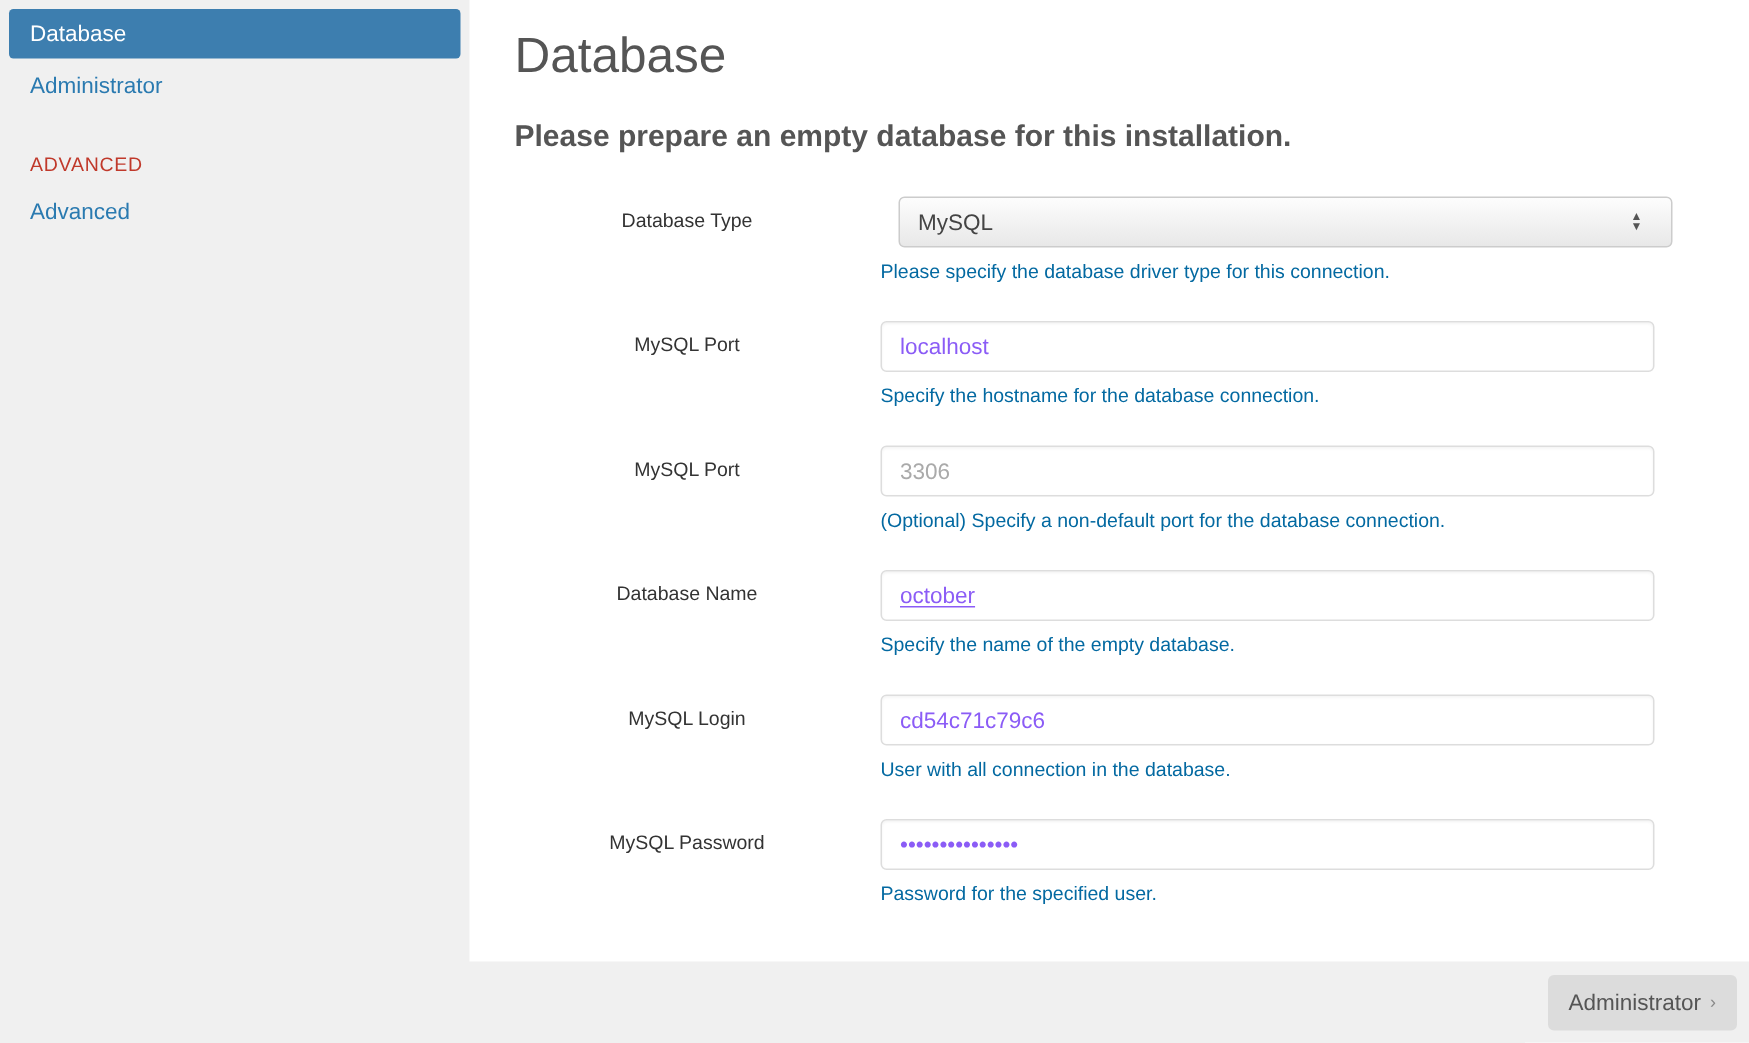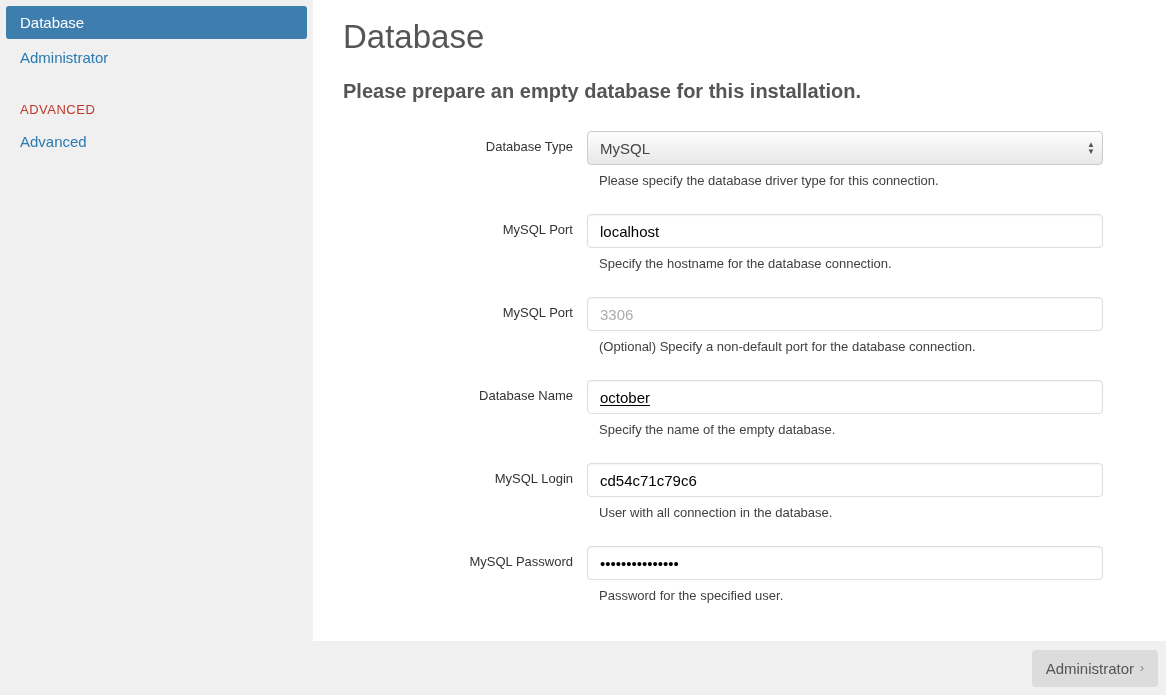--- a/index.html
+++ b/index.html
@@ -66,21 +66,21 @@
       color: #555;
       margin-bottom: 28px;
     }
     .form-row {
       display: flex;
       align-items: flex-start;
       margin-bottom: 26px;
     }
     .form-label {
       width: 244px;
-      text-align: right;
+      text-align: center;
       padding-right: 14px;
       padding-top: 8px;
       font-size: 13px;
       color: #333;
       flex-shrink: 0;
     }
     .form-field {
       flex: 1;
       max-width: 516px;
     }
@@ -95,20 +95,21 @@
       border-radius: 4px;
       background: linear-gradient(to bottom, #fdfdfd 0%, #e8e8e8 100%);
       padding: 0 26px 0 12px;
       font-size: 15px;
       color: #444;
       appearance: none;
       -webkit-appearance: none;
       cursor: pointer;
       display: flex;
       align-items: center;
+      margin-left: 12px;
     }
     .select-arrows {
       position: absolute;
       right: 8px;
       top: 50%;
       transform: translateY(-50%);
       pointer-events: none;
       display: flex;
       flex-direction: column;
       gap: 1px;
@@ -117,31 +118,30 @@
       line-height: 6px;
     }
     input[type="text"], input[type="password"] {
       width: 100%;
       height: 34px;
       border: 1px solid #ddd;
       border-radius: 4px;
       background: #fff;
       padding: 0 12px;
       font-size: 15px;
-      color: #000000;
+      color: #8b5cf6;
       box-shadow: inset 0 1px 2px rgba(0,0,0,0.05);
     }
     input::placeholder {
       color: #aaa;
     }
     .help-text {
       margin-top: 8px;
       font-size: 13px;
-      color: #404040;
-      margin-left: 12px;
+      color: #0369a1;
     }
     .spellcheck {
       text-decoration-line: underline;
       text-decoration-style: dotted;
       text-decoration-color: #d9534f;
       text-underline-offset: 2px;
       text-decoration: underline;
     }
     .footer {
       position: absolute;

